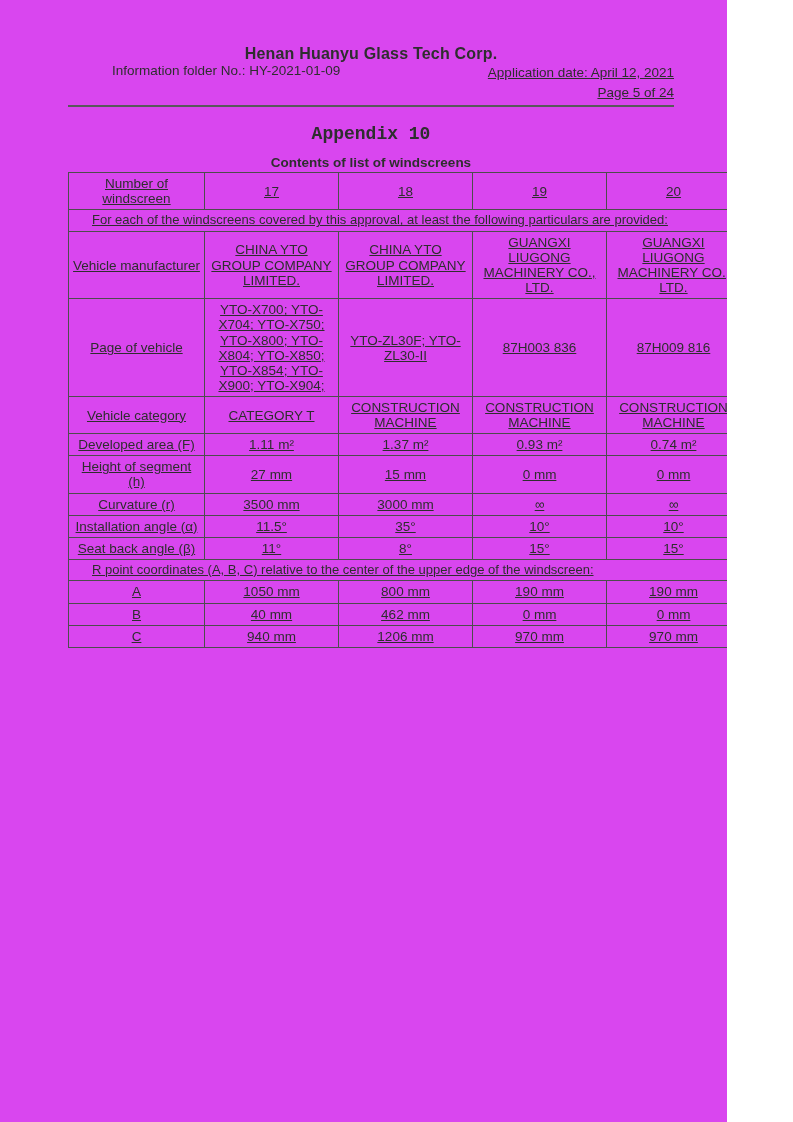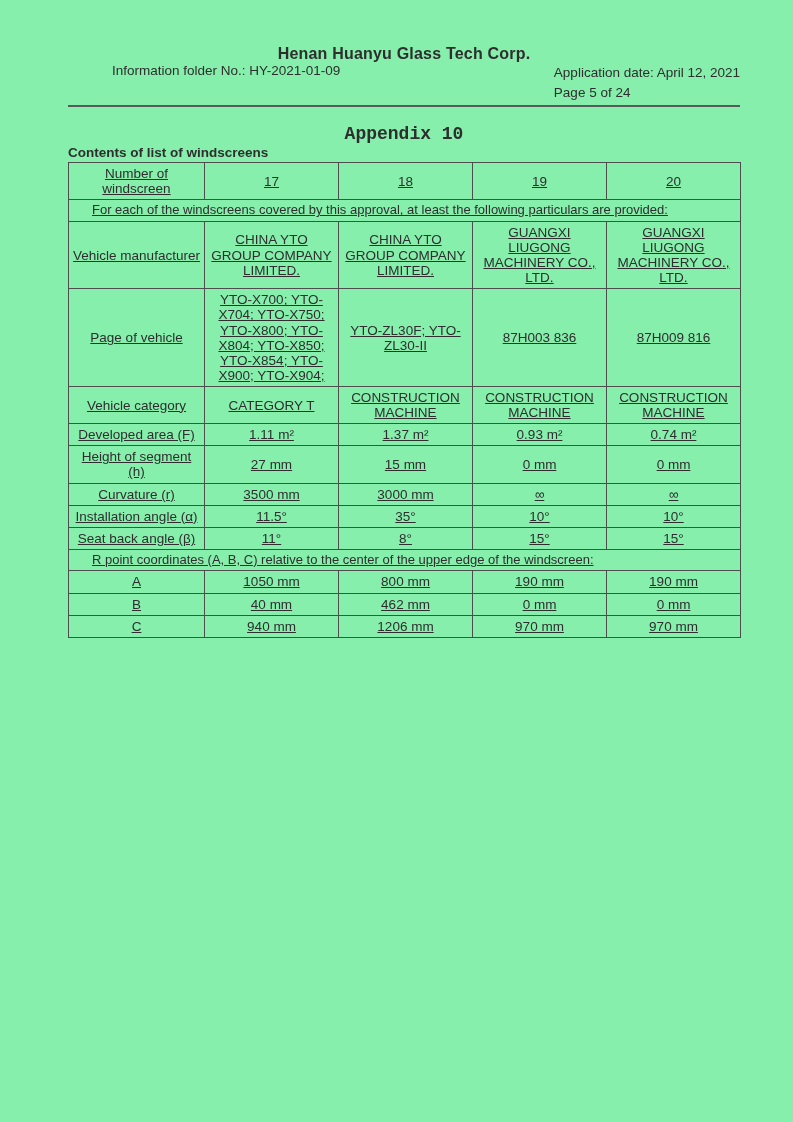--- a/index.html
+++ b/index.html
@@ -1,55 +1,56 @@
 <!DOCTYPE html>
 <html><head>
 <meta charset="utf-8">
 <style>
   * { margin: 0; padding: 0; box-sizing: border-box; }
   html, body { background: #ffffff; }
   .page {
     position: relative;
-    width: 793px;
+    width: 727px;
     height: 1122px;
-    background: #86efac;
+    background: #d946ef;
     font-family: "Liberation Sans", "DejaVu Sans", sans-serif;
     color: #2e2e2e;
     overflow: hidden;
   }
   .content {
     padding: 45px 53px 0 68px;
   }
   .company-title {
     text-align: center;
     font-size: 16px;
     font-weight: bold;
     letter-spacing: 0.2px;
   }
   .info-row {
     display: flex;
     justify-content: space-between;
     align-items: flex-start;
     font-size: 13.5px;
   }
   .info-left { padding-left: 44px; }
-  .info-right { line-height: 1.45; }
+  .info-right { text-align: right; line-height: 1.45; text-decoration: underline; }
   .separator {
     margin-top: 3px;
     border-bottom: 2px solid #58595b;
   }
   .appendix-title {
     margin-top: 17px;
     text-align: center;
     font-size: 18px;
     font-weight: bold;
     font-family: Liberation Mono, monospace;
   }
   .appendix-subtitle {
-    margin-top: 1px;
+    margin-top: 11px;
+    text-align: center;
     font-size: 13.5px;
     font-weight: bold;
   }
   table.windscreens {
     margin-top: 2px;
     border-collapse: collapse;
     table-layout: fixed;
     width: 672px;
     font-size: 13.5px;
     line-height: 1.12;

